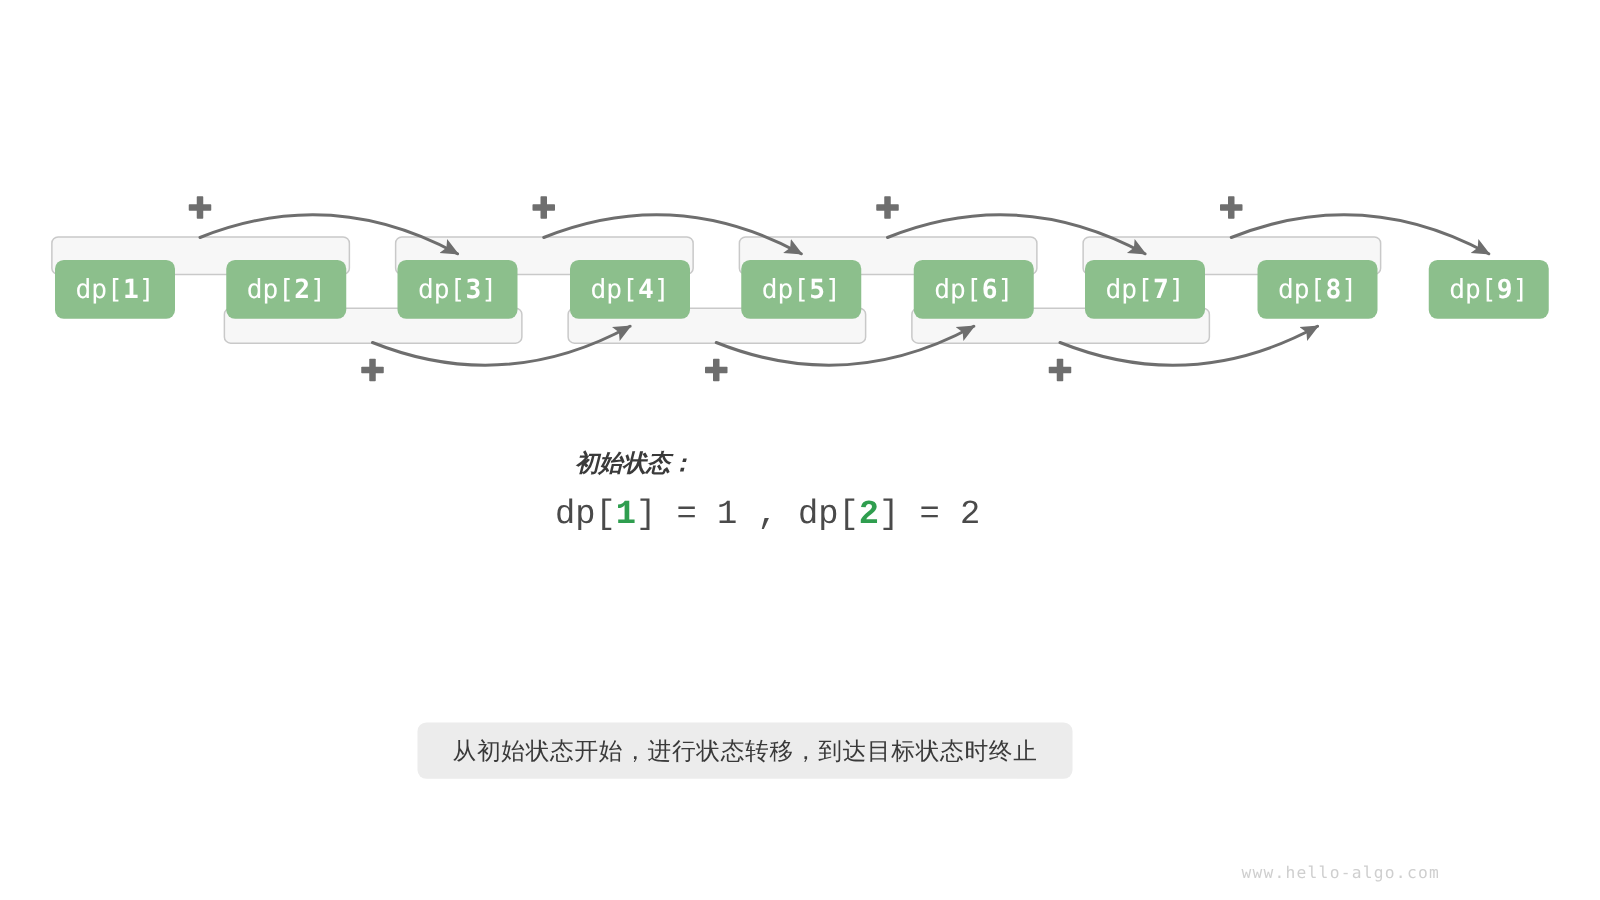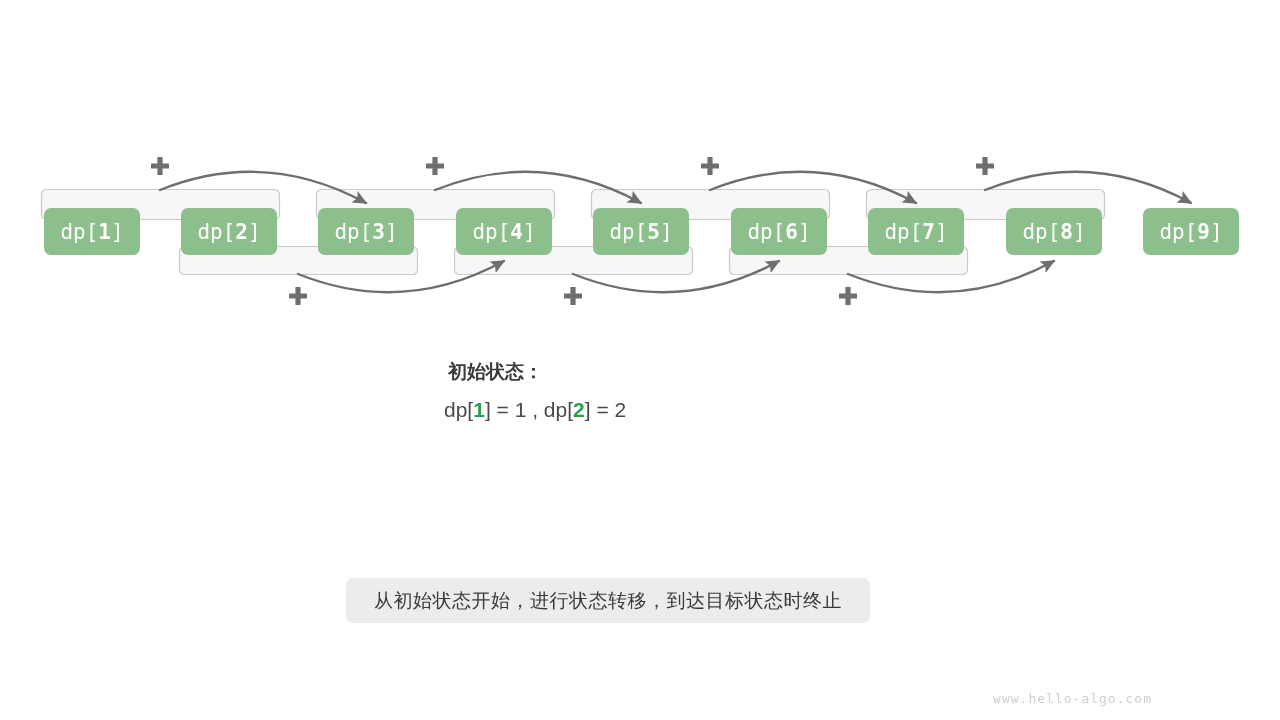--- a/index.html
+++ b/index.html
@@ -41,26 +41,27 @@
     left: 444px;
     top: 362px;
     width: 520px;
   }
   .heading {
     font-family: "DejaVu Sans", "Liberation Sans", sans-serif;
     font-size: 19px;
     font-weight: bold;
     color: #3a3a3a;
     line-height: 1;
-    margin: 0 0 18px 4px;
+    margin: 0 0 18px 16px;
     white-space: nowrap;
+    font-style: italic;
   }
   .formula {
-    font-family: Liberation Sans, sans-serif;
-    font-size: 21px;
+    font-family: Liberation Mono, monospace;
+    font-size: 27px;
     color: #4a4a4a;
     line-height: 1;
     margin: 0 0 30px 0;
     white-space: pre;
   }
   .formula .hl {
     color: #2f9e4f;
     font-weight: bold;
   }
   .heading.second { margin-top: 0; }
@@ -70,21 +71,20 @@
     position: absolute;
     left: 334px;
     top: 578px;
     height: 45px;
     box-sizing: border-box;
     padding: 0 28px;
     display: flex;
     align-items: center;
     background: #ececec;
     border-radius: 7px;
-    margin-left: 12px;
   }
   .caption-text {
     font-family: "DejaVu Sans", "Liberation Sans", sans-serif;
     font-size: 19px;
     color: #3a3a3a;
     white-space: nowrap;
     letter-spacing: 0.5px;
   }
 
   

